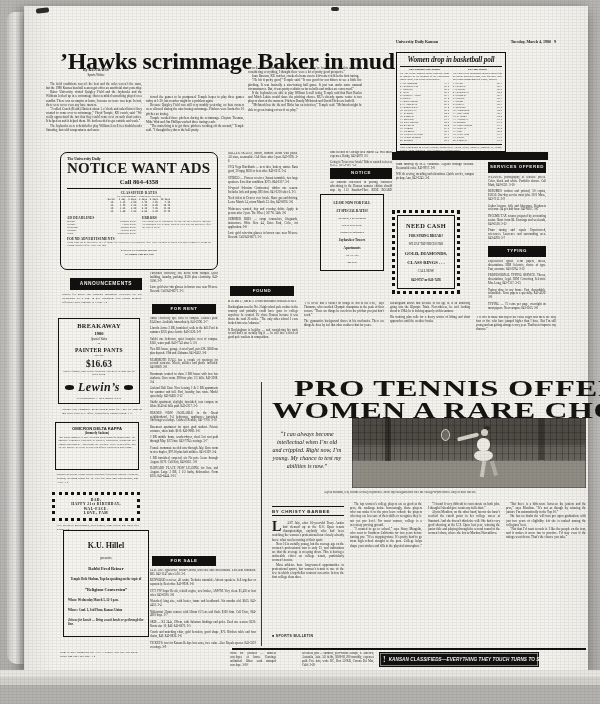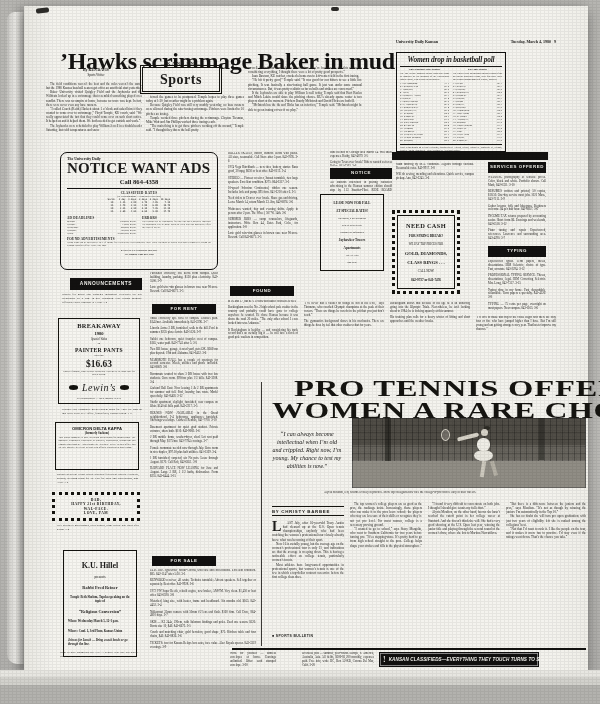--- a/index.html
+++ b/index.html
@@ -54,21 +54,21 @@
 
   .boxad{border:1.2px solid #15140f;background:#f6f5f0;text-align:center;display:flex;flex-direction:column;justify-content:space-evenly;padding:2px;overflow:hidden}
   .dotted{border:3px dotted #15140f}
   .boxad .inner{border:.8px solid #15140f;flex:1;display:flex;flex-direction:column;justify-content:space-evenly;padding:2px}
   .b1{font-size:6.4px;font-weight:bold;letter-spacing:.3px}
   .b2{font-size:4.6px;font-weight:bold}
   .b3{font-size:3.3px;font-weight:bold}
   .b4{font-size:3px}
   .b5{font-size:9.5px;font-weight:bold}
   .b6{font-size:2.4px;line-height:1.25}
-  .script{font-style:italic;font-weight:normal;font-size:10px;letter-spacing:.5px}
+  .script{font-style:italic;font-weight:bold;font-size:12px;letter-spacing:.5px}
   .oval{display:inline-block;width:9px;height:4.5px;background:#15140f;border-radius:50%;vertical-align:middle}
 
   .fh1{font-size:23px;font-weight:bold;white-space:nowrap;letter-spacing:.5px;color:#161511;transform-origin:0 50%;display:inline-block}
   .quote{font-size:6px;font-style:italic;text-align:center;line-height:1.35;color:#232220}
   .fbyline{font-family:"Liberation Sans",sans-serif;font-size:4.4px;font-weight:bold;letter-spacing:.7px;border-top:1.4px solid #15140f;border-bottom:1.4px solid #15140f;padding:1.5px 0;text-align:left}
   .drop{float:left;font-size:14px;line-height:.85;font-weight:bold;padding-right:1.5px}
   .endnote{font-family:"Liberation Sans",sans-serif;font-size:3.4px;font-weight:bold;letter-spacing:.4px}
   .caption{font-size:3px;line-height:1.25;text-align:justify;color:#2b2a27}
 
   .photo{background:linear-gradient(180deg,#504d46 0 38%,#67645d 38% 60%,#908d85 60% 100%);overflow:hidden;position:relative;box-shadow:0 0 0 .6px #444 inset}
@@ -119,24 +119,20 @@
 
   <div class="abs tinyhead" style="left:396px;top:39px;width:160px;height:9px">
     <span>University Daily Kansan</span>
     <span><span>Tuesday, March 4, 1980</span>&nbsp;&nbsp;&nbsp;<span>9</span></span>
   </div>
 
   <div class="abs mainhead" style="left:60px;top:48px;width:348px;height:32px">’Hawks scrimmage Baker in mud</div>
   <div class="abs byline" style="left:52px;top:68px;width:88px;height:12px">
     <span>By KEN DAVIS</span>
     <small>Sports Writer</small>
-  </div>
-  <div class="abs logo" style="left:142px;top:61px;width:78px;height:30px">
-    <div class="kick">—KANSAN—</div>
-    <div class="bx"><span>Sports</span></div>
   </div>
   <div class="abs story" style="left:46px;top:82px;width:96px;height:70px;overflow:hidden">
       <p class="ad">The field conditions weren’t the best and the rules weren’t the same, but the 1980 Kansas baseball season got off to an unofficial start yesterday.</p>
       <p class="ad">Baker University visited Quigley Field and the Jayhawks and the Wildcats locked up in a scrimmage that resembled something played on a sandlot. There was no umpire at home, because no score was kept. In fact, there were never even any base runners.</p>
       <p class="ad">“I called Coach (Keith) Hackett about 1 o’clock and asked him if they wanted to come over to scrimmage,” Floyd Temple, KU coach, said. “We really appreciated the fact that they could come over on such short notice. It helped us and it helped them. We both needed to get outside and work.”</p>
       <p class="ad">The Jayhawks were scheduled to play William Jewell in a doubleheader Saturday, but cold temperatures and snow</p>
     </div>
   <div class="abs story" style="left:146px;top:95px;width:98px;height:57px;overflow:hidden">
       <p class="ad">forced the games to be postponed. Temple hopes to play three games today at 1:30, but weather might be a problem again.</p>
       <p class="ad">Because Quigley Field was still very muddy yesterday, no base runners were allowed during the nine-inning scrimmage. Pitchers were limited to 10 pitches an inning.</p>
@@ -479,21 +475,21 @@
   <div class="abs para" style="left:57px;top:473px;width:82px;height:16px;overflow:hidden">Mount Oread Ski Lodge is now available for private parties. Fireplace, kitchen, sleeping room for 30. Call for rates and reservations, 842-3399. 3-8</div>
 
   <div class="abs greet dotted" style="left:52px;top:492px;width:88px;height:29px;padding:2px">
     <div class="g1">DAD,</div>
     <div class="g1">HAPPY 21st BIRTHDAY,</div>
     <div class="g1">WAL-FACE.</div>
     <div class="g1">LOVE, PAM</div>
   </div>
   <div class="abs para" style="left:57px;top:524px;width:82px;height:14px;overflow:hidden">Free kittens to good homes, litter trained, eight weeks. 843-0278 after 4 p.m. 3-4</div>
 
-  <div class="abs hillel" style="left:63px;top:550px;width:74px;height:107px">
+  <div class="abs hillel" style="left:63px;top:530px;width:86px;height:107px">
     <div class="h-t">K.U. Hillel</div>
     <div class="h-s">presents</div>
     <div class="h-r">Rabbi Fred Reiner</div>
     <div class="h-p">Temple Beth Sholom, Topeka speaking on the topic of</div>
     <div class="h-q">“Religious Conversion”</div>
     <div class="h-w">When:  Wednesday March 5, 12-1 p.m.</div>
     <div class="h-w">Where: Conf. 1, 3rd Floor, Kansas Union</div>
     <div class="h-j">Join us for Lunch — Bring a sack lunch or go through the line.</div>
   </div>
   <div class="abs para" style="left:60px;top:651px;width:78px;height:14px;overflow:hidden">Want to buy: Minnesota-KU NCAA tickets. Will pay top dollar. Phone 842-5561 any time. 3-4</div>

